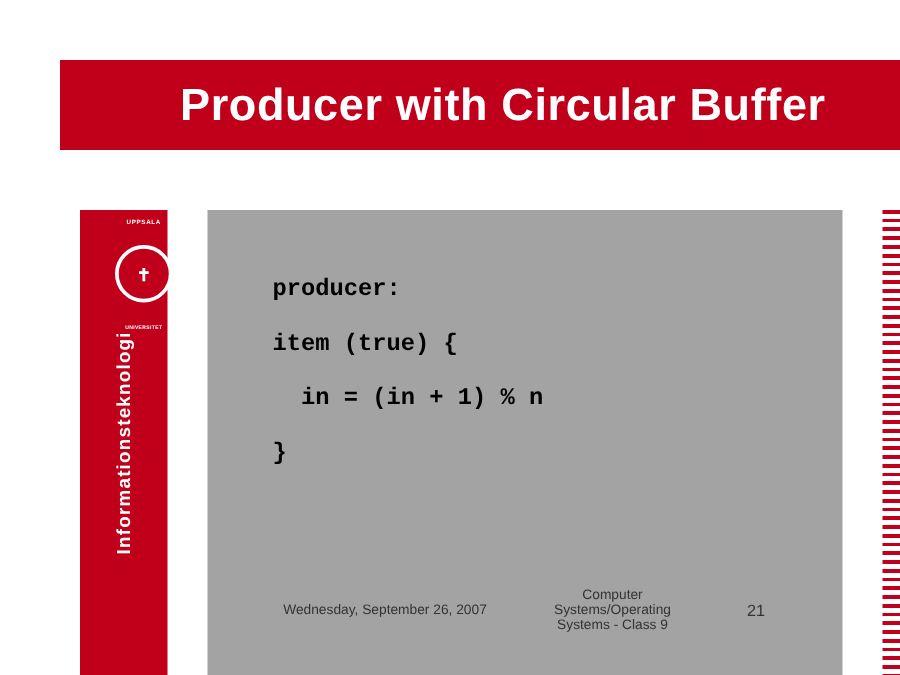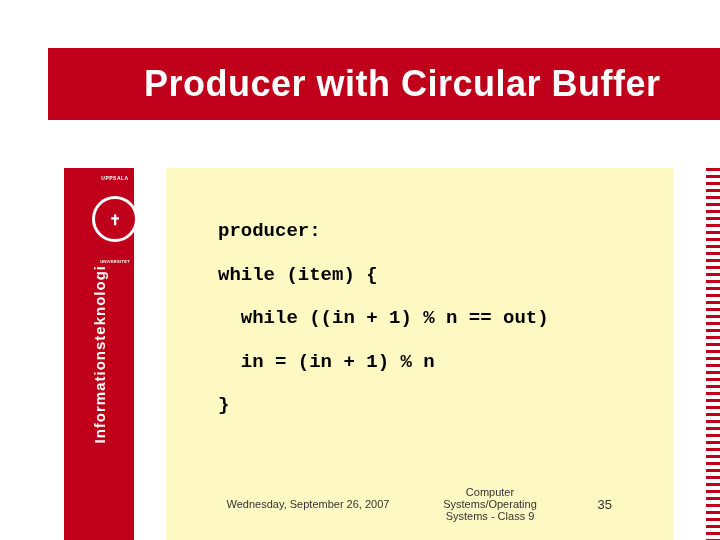--- a/index.html
+++ b/index.html
@@ -102,22 +102,22 @@
       font-weight: bold;
       writing-mode: vertical-rl;
       transform: rotate(180deg);
       white-space: nowrap;
       letter-spacing: 1px;
     }
 
     
     .code-area {
       flex: 1;
-      background: #fef9c3;
-      padding: 18px 20px 0 20px;
+      background: #a3a3a3;
+      padding: 18px 20px 16px 20px;
       display: flex;
       flex-direction: column;
     }
 
     .code-block {
       font-family: 'Courier New', Courier, monospace;
       font-size: 19px;
       font-weight: bold;
       line-height: 1.45;
       color: #000000;
@@ -190,28 +190,27 @@
         <span class="logo-cross">✝</span>
         <span class="logo-text-bottom">UNIVERSITET</span>
       </div>
     </div>
     <span class="sidebar-label">Informationsteknologi</span>
   </div>
 
   <div class="code-area">
     <div class="code-block">
       <span class="code-line">producer:</span>
-      <span class="code-line">while (item) {</span>
-      <span class="code-line">  while ((in + 1) % n == out)</span>
+      <span class="code-line">item (true) {</span>
       <span class="code-line">  in = (in + 1) % n</span>
       <span class="code-line">}</span>
     </div>
 
     <div class="footer" style="padding-left:0;">
       <span class="footer-date">Wednesday, September 26, 2007</span>
       <span class="footer-course">Computer Systems/Operating Systems - Class 9</span>
-      <span class="footer-page">35</span>
+      <span class="footer-page">21</span>
     </div>
   </div>
 
   <div class="dot-border"></div>
 
 </div>
 
 </body></html>

